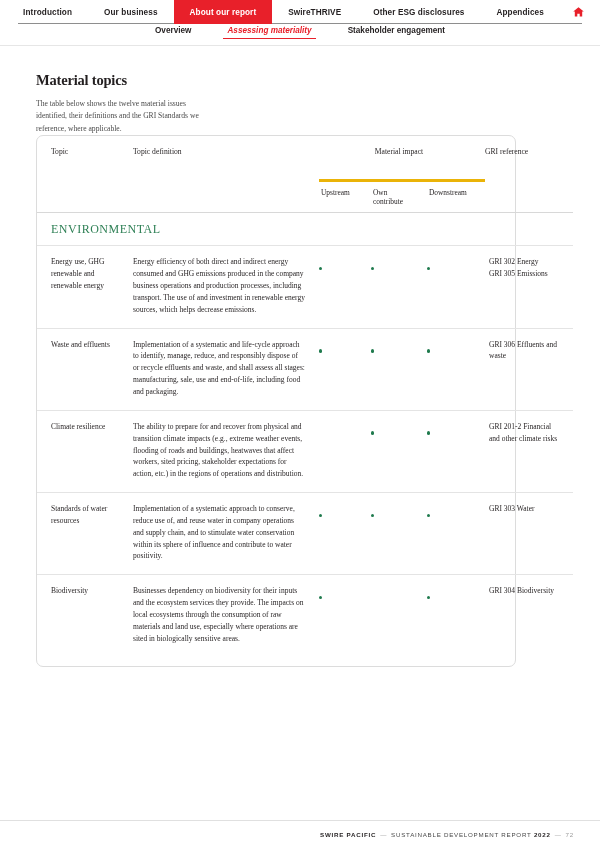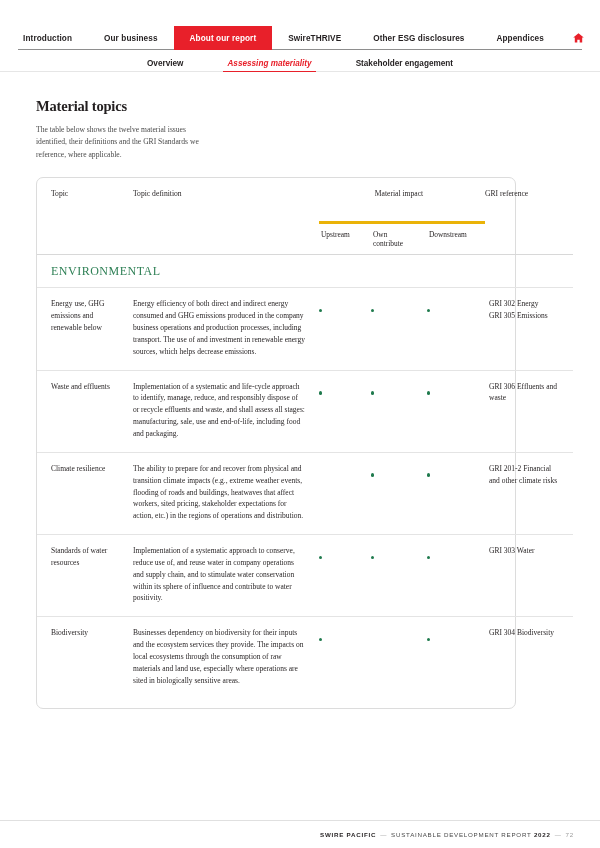--- a/index.html
+++ b/index.html
@@ -18,21 +18,20 @@
   }
 
   
   .topnav {
     position: relative;
     height: 24px;
     display: flex;
     align-items: stretch;
     justify-content: center;
     background: #ffffff;
-    margin-top: 26px;
   }
   .topnav::after {
     content: "";
     position: absolute;
     left: 18px;
     right: 18px;
     bottom: 0;
     height: 1px;
     background: #8e8e8e;
   }
@@ -60,23 +59,23 @@
     cursor: pointer;
     position: relative;
     z-index: 2;
   }
   .home-btn svg { display: block; }
 
   
   .subnav {
     height: 22px;
     display: flex;
-    align-items: flex-end;
+    align-items: flex-start;
     justify-content: center;
-    gap: 8px;
+    gap: 0px;
     background: #ffffff;
     border-bottom: 1px solid #e6e6e6;
   }
   .subnav-item {
     font-size: 8.2px;
     font-weight: bold;
     color: #231f20;
     padding: 2px 18px 3px 18px;
     white-space: nowrap;
     cursor: pointer;
@@ -108,21 +107,20 @@
     color: #231f20;
     letter-spacing: -0.2px;
     margin-bottom: 9px;
   }
 
   .intro {
     font-size: 7.6px;
     line-height: 1.62;
     color: #4a4a4a;
     max-width: 180px;
-    margin-bottom: 16px;
   }
 
   
   .card {
     border: 1px solid #dcdcdc;
     border-radius: 7px;
     background: #fff;
     width: 480px;
     margin-left: 0px;
     padding: 0 0 10px 0;
@@ -315,21 +313,21 @@
         <tr class="rule-row">
           <td colspan="6">
               <div class="rule"></div>
             </td>
         </tr>
         <tr class="section-row">
           <td colspan="6">ENVIRONMENTAL</td>
         </tr>
 
         <tr class="data-row">
-          <td class="topic">Energy use, GHG emissions and renewable below</td>
+          <td class="topic">Energy use, GHG renewable and renewable energy</td>
           <td class="def">Energy efficiency of both direct and indirect energy consumed and GHG emissions produced in the company business operations and production processes, including transport. The use of and investment in renewable energy sources, which helps decrease emissions.</td>
           <td class="dotcell"><span class="dot"></span></td>
           <td class="dotcell"><span class="dot"></span></td>
           <td class="dotcell"><span class="dot"></span></td>
           <td class="gri" style="white-space:pre-line">GRI 302 Energy
 GRI 305 Emissions</td>
         </tr>
 
         <tr class="data-row">
           <td class="topic">Waste and effluents</td>

